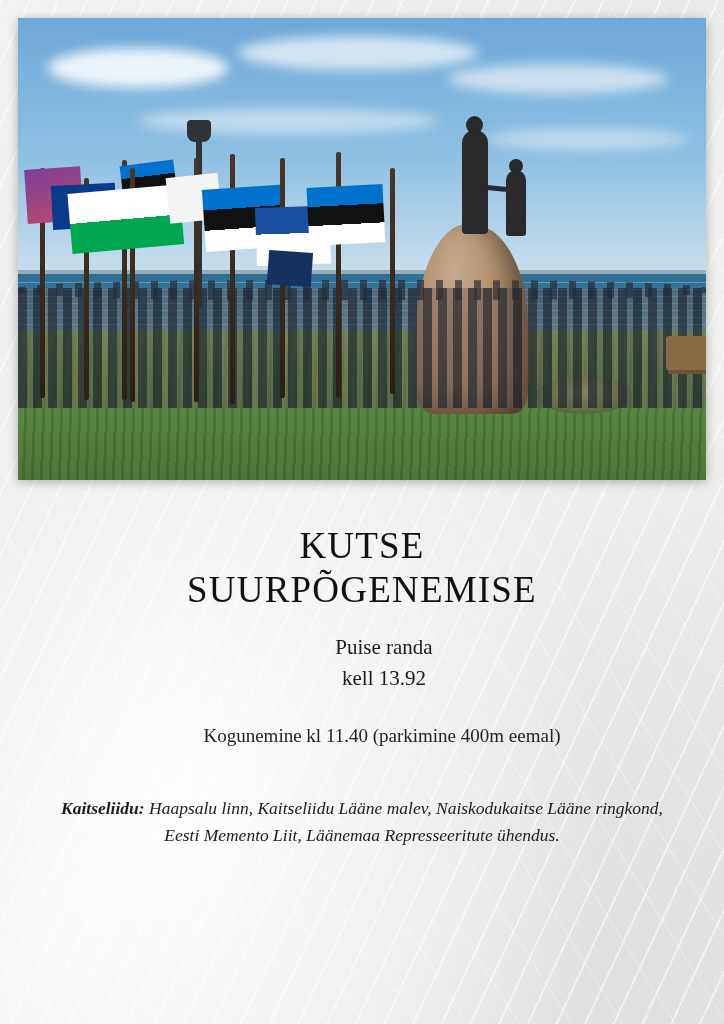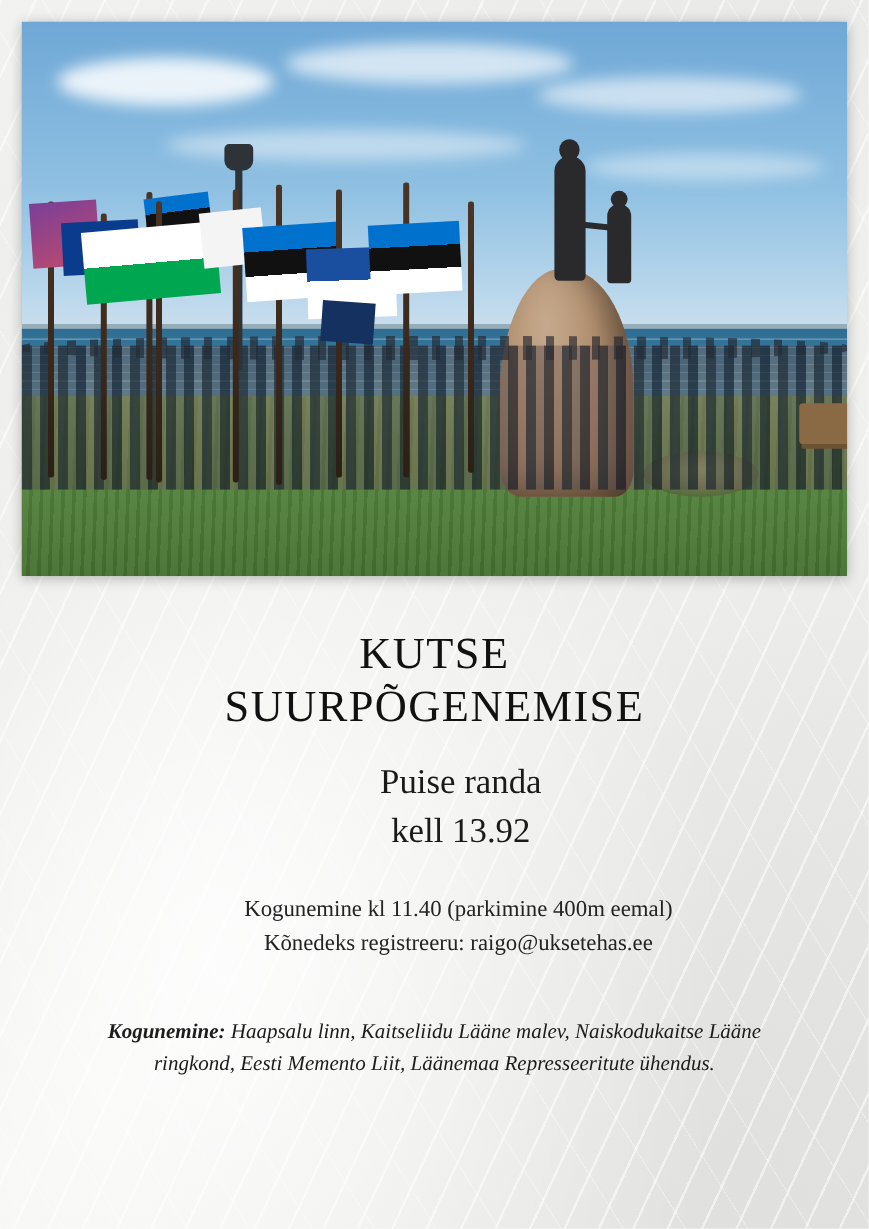--- a/index.html
+++ b/index.html
@@ -221,21 +221,21 @@
     font-family: "Liberation Serif", serif;
     font-size: 37px;
     line-height: 1.18;
     letter-spacing: 1.2px;
     color: #111;
     margin: 26px 0 0 0;
     font-weight: 400;
   }
   .subtitle {
     font-family: "Liberation Serif", serif;
-    font-size: 29px;
+    font-size: 21px;
     line-height: 1.35;
     color: #1a1a1a;
     margin-top: 22px;
     font-weight: 400;
     padding-left: 44px;
   }
   .subtitle div { margin: 2px 0; }
   .details {
     font-family: "Liberation Serif", serif;
     font-size: 19px;
@@ -326,20 +326,19 @@
       <div>SUURPÕGENEMISE</div>
     </div>
 
     <div class="subtitle">
       <div>Puise randa</div>
       <div>kell 13.92</div>
     </div>
 
     <div class="details">
       <div>Kogunemine kl 11.40 (parkimine 400m eemal)</div>
-      <div>Kõnedeks registreeru: raigo@uksetehas.ee</div>
     </div>
 
     <div class="organizers">
-      <span class="lead">Kogunemine:</span><span> Haapsalu linn, Kaitseliidu Lääne malev, Naiskodukaitse Lääne ringkond, Eesti Memento Liit, Läänemaa Represseeritute ühendus.</span>
+      <span class="lead">Kaitseliidu:</span><span> Haapsalu linn, Kaitseliidu Lääne malev, Naiskodukaitse Lääne ringkond, Eesti Memento Liit, Läänemaa Represseeritute ühendus.</span>
     </div>
   </div>
 </div>
 
 </body></html>

